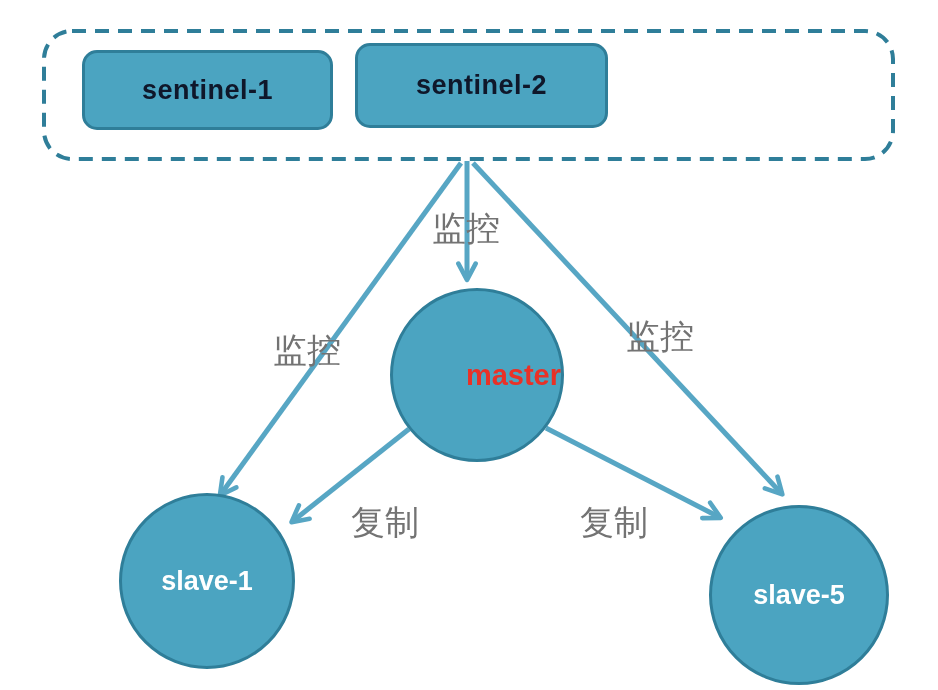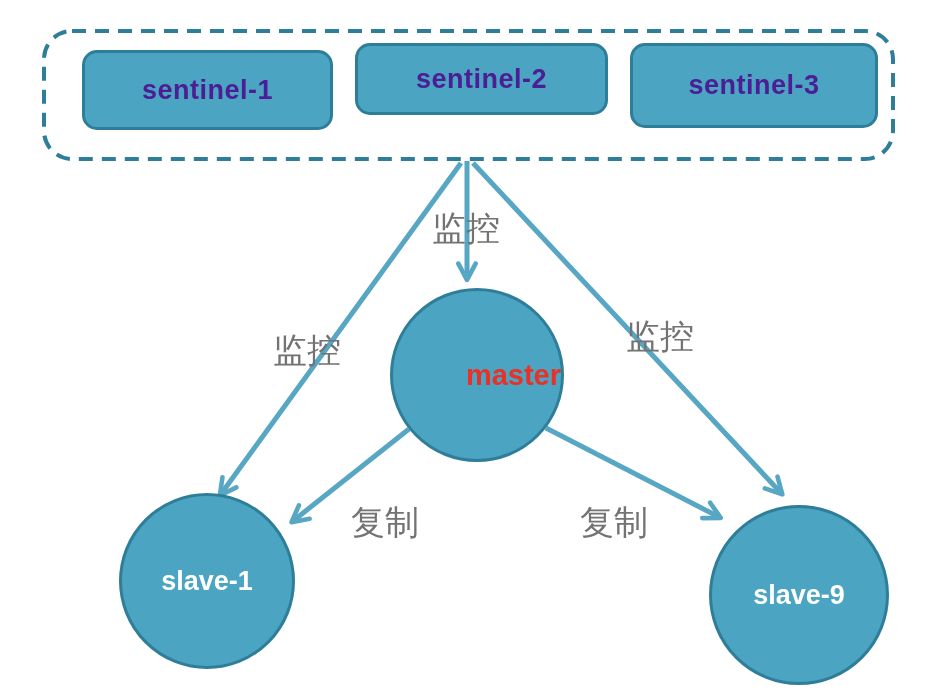--- a/index.html
+++ b/index.html
@@ -23,21 +23,21 @@
   
   .sbox {
     position: absolute;
     background: #4BA4C1;
     border: 3px solid #2F7E99;
     border-radius: 15px;
     box-sizing: border-box;
     display: flex;
     align-items: center;
     justify-content: center;
-    color: #4c1d95;
+    color: #0f172a;
     font-weight: bold;
     font-size: 27px;
     letter-spacing: 0.5px;
   }
   
   .circle {
     position: absolute;
     background: #4BA4C1;
     border: 3px solid #2F7E99;
     border-radius: 50%;
@@ -81,35 +81,32 @@
     <line x1="461" y1="163" x2="221" y2="494" stroke="#57A6C4" stroke-width="5" marker-end="url(#chev)"></line>
     <line x1="473" y1="163" x2="781" y2="493" stroke="#57A6C4" stroke-width="5" marker-end="url(#chev)"></line>
 
     <line x1="409" y1="429" x2="293" y2="521" stroke="#57A6C4" stroke-width="5" marker-end="url(#chev)"></line>
     <line x1="546" y1="428" x2="719" y2="517" stroke="#57A6C4" stroke-width="5" marker-end="url(#chev)"></line>
   </svg>
 
   <div class="sbox" style="left:82px; top:50px; width:251px; height:80px;">
     <span>sentinel-1</span>
   </div>
-  <div class="sbox" style="left:355px; top:43px; width:253px; height:72px;">
+  <div class="sbox" style="left:355px; top:43px; width:253px; height:85px;">
     <span>sentinel-2</span>
-  </div>
-  <div class="sbox" style="left:630px; top:43px; width:248px; height:85px;">
-    <span>sentinel-3</span>
   </div>
 
   <div class="circle master-node" style="left:390px; top:288px; width:174px; height:174px;justify-content:flex-end;">
     <span>master</span>
   </div>
   <div class="circle" style="left:119px; top:493px; width:176px; height:176px;">
     <span>slave-1</span>
   </div>
   <div class="circle" style="left:709px; top:505px; width:180px; height:180px;">
-    <span>slave-9</span>
+    <span>slave-5</span>
   </div>
 
   <div class="elabel" style="left:466px; top:229px;">监控</div>
   <div class="elabel" style="left:307px; top:351px;">监控</div>
   <div class="elabel" style="left:660px; top:337px;">监控</div>
   <div class="elabel" style="left:385px; top:523px;">复制</div>
   <div class="elabel" style="left:614px; top:523px;">复制</div>
 
 </div>
 

